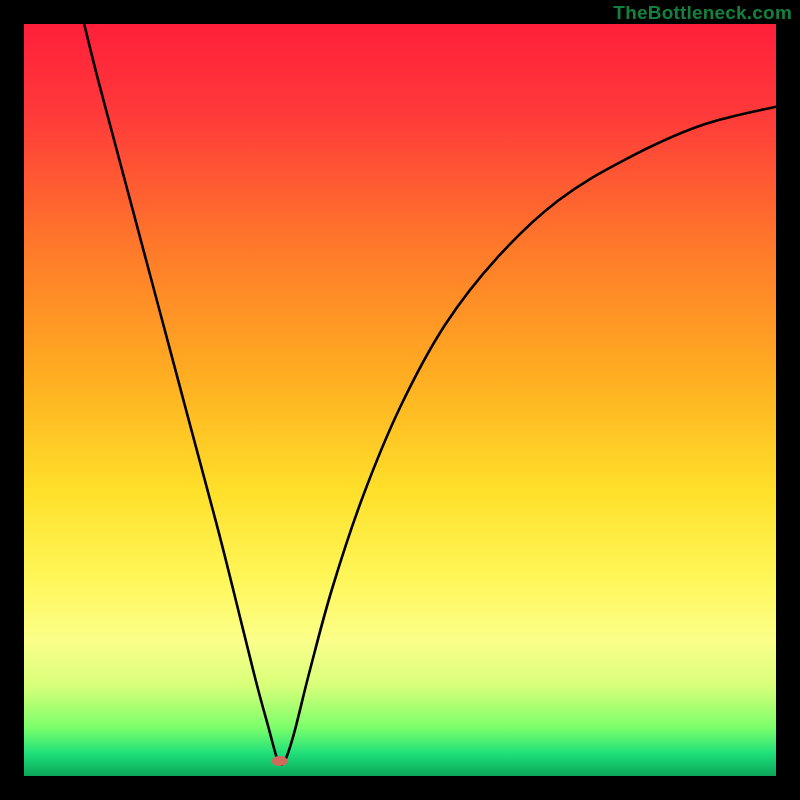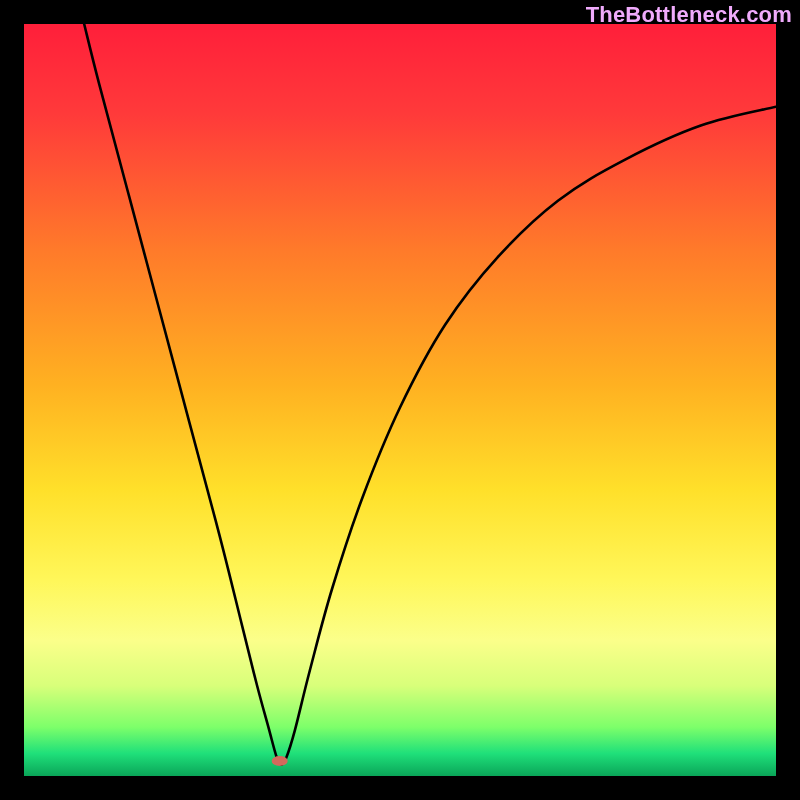--- a/index.html
+++ b/index.html
@@ -23,22 +23,22 @@
     position: absolute;
     left: 0;
     top: 0;
     width: 752px;
     height: 752px;
   }
   .watermark {
     position: absolute;
     top: 2px;
     right: 8px;
-    color: #f0abfc;
-    font-size: 22px;
+    color: #15803d;
+    font-size: 19px;
     font-weight: 600;
     letter-spacing: 0.2px;
     user-select: none;
   }
   svg { display: block; }
 </style>
 </head>
 <body>
 
 <div class="frame">

